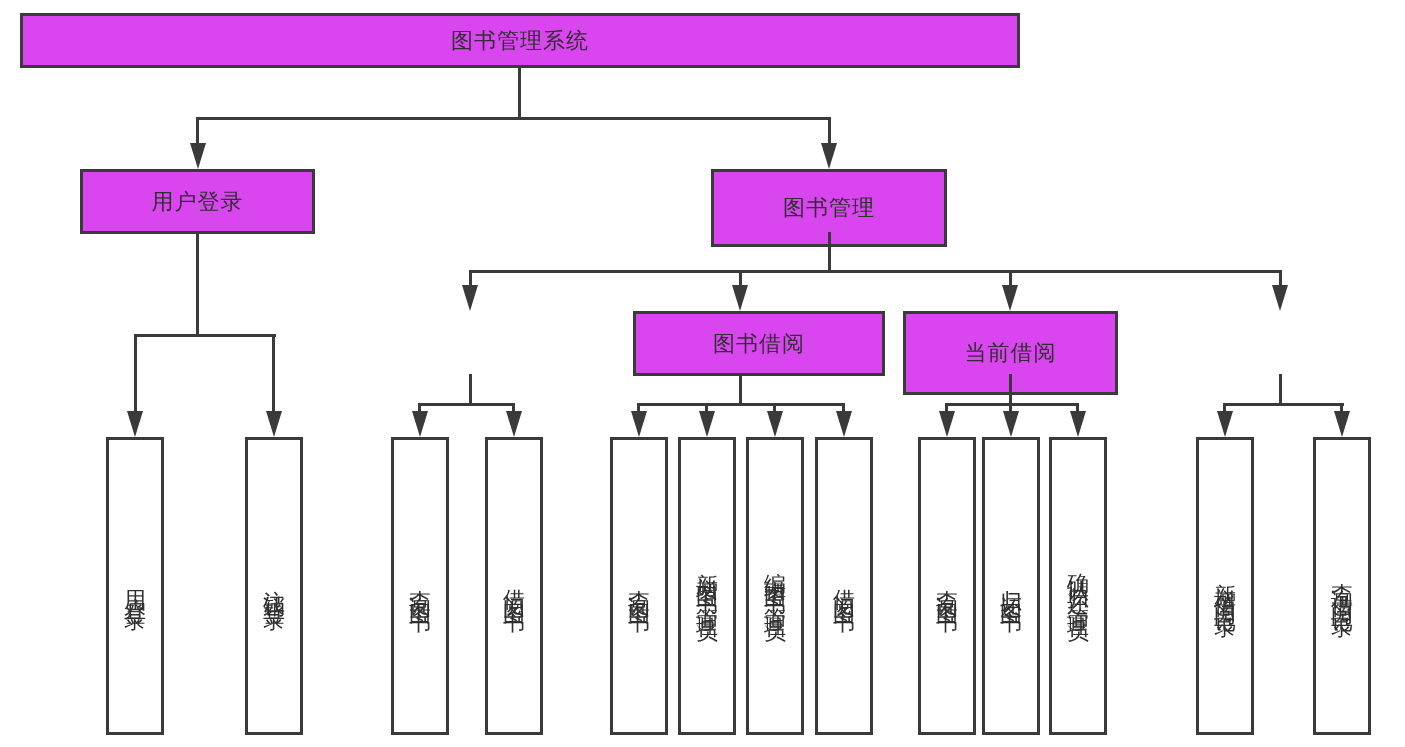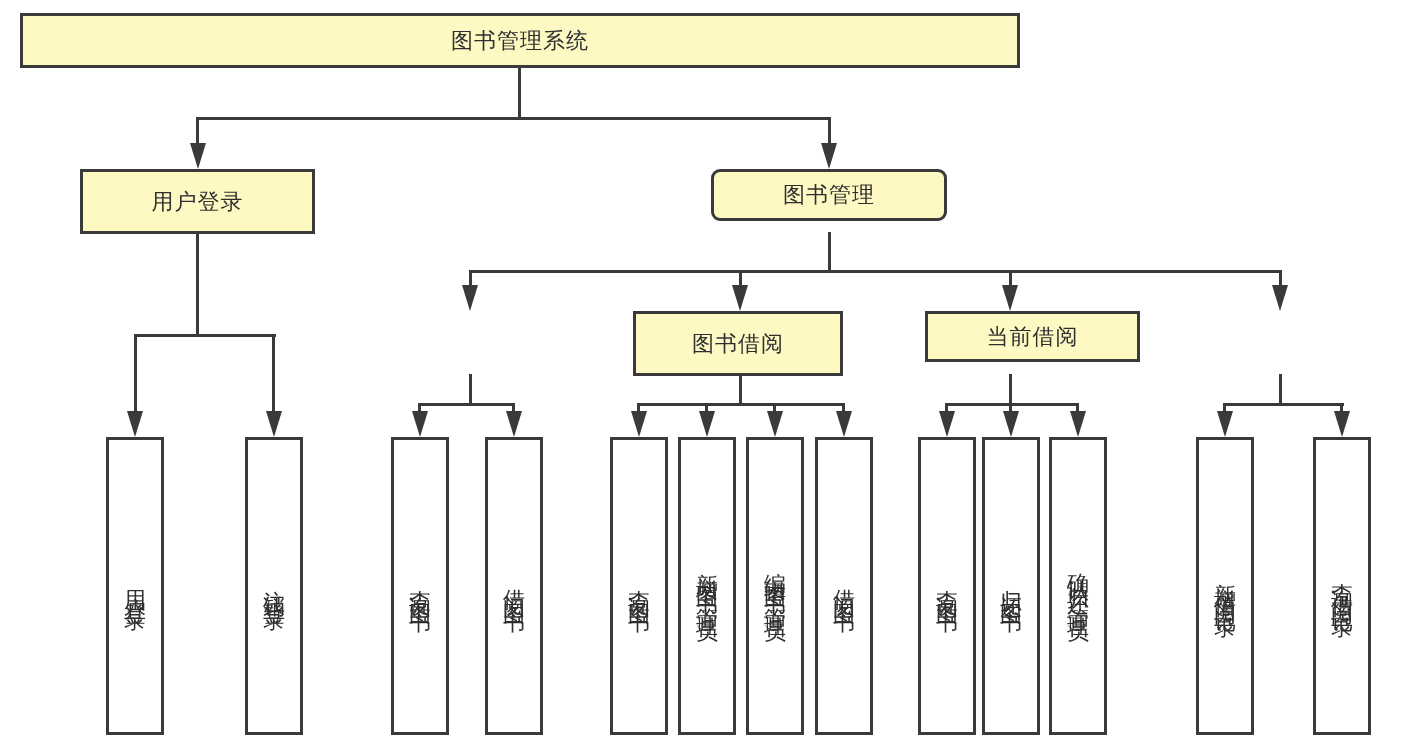--- a/index.html
+++ b/index.html
@@ -9,21 +9,21 @@
     height: 747px;
     background: #ffffff;
     overflow: hidden;
     font-family: "DejaVu Sans", "Liberation Sans", sans-serif;
     color: #2f2f2f;
   }
   
   .box {
     position: absolute;
     box-sizing: border-box;
-    background: #fef9c3;
+    background: #d946ef;
     border: 3px solid #3a3a3a;
     display: flex;
     align-items: center;
     justify-content: center;
     font-size: 22px;
     letter-spacing: 1px;
     white-space: nowrap;
   }
   
   .vbox {
@@ -71,42 +71,42 @@
   <div class="box" style="left:20px; top:13px; width:1000px; height:55px;">图书管理系统</div>
 
   <div class="vline" style="left:518px; top:66px; height:53px;"></div>
   <div class="hline" style="left:196px; top:117px; width:635px;"></div>
   <div class="vline" style="left:196px; top:117px; height:28px;"></div>
   <div class="vline" style="left:828px; top:117px; height:28px;"></div>
   <div class="arrow" style="left:190px; top:143px;"></div>
   <div class="arrow" style="left:821px; top:143px;"></div>
 
   <div class="box" style="left:80px; top:169px; width:235px; height:65px;">用户登录</div>
-  <div class="box" style="left:711px; top:169px; width:236px; height:52px;border-radius:9px;">图书管理</div>
+  <div class="box" style="left:711px; top:169px; width:236px; height:78px;">图书管理</div>
 
   <div class="vline" style="left:196px; top:232px; height:104px;"></div>
   <div class="hline" style="left:134px; top:334px; width:142px;"></div>
   <div class="vline" style="left:134px; top:334px; height:78px;"></div>
   <div class="vline" style="left:272px; top:334px; height:78px;"></div>
   <div class="arrow" style="left:127px; top:411px;"></div>
   <div class="arrow" style="left:266px; top:411px;"></div>
 
   <div class="vline" style="left:828px; top:232px; height:41px;"></div>
   <div class="hline" style="left:469px; top:270px; width:813px;"></div>
   <div class="vline" style="left:469px; top:270px; height:17px;"></div>
   <div class="vline" style="left:739px; top:270px; height:17px;"></div>
   <div class="vline" style="left:1009px; top:270px; height:17px;"></div>
   <div class="vline" style="left:1279px; top:270px; height:17px;"></div>
   <div class="arrow" style="left:462px; top:285px;"></div>
   <div class="arrow" style="left:732px; top:285px;"></div>
   <div class="arrow" style="left:1002px; top:285px;"></div>
   <div class="arrow" style="left:1272px; top:285px;"></div>
 
-  <div class="box" style="left:633px; top:311px; width:210px; height:65px;">图书借阅</div>
-  <div class="box" style="left:925px; top:311px; width:215px; height:51px;">当前借阅</div>
+  <div class="box" style="left:633px; top:311px; width:252px; height:65px;">图书借阅</div>
+  <div class="box" style="left:903px; top:311px; width:215px; height:84px;">当前借阅</div>
 
   <div class="vline" style="left:469px; top:374px; height:32px;"></div>
   <div class="hline" style="left:418px; top:403px; width:97px;"></div>
   <div class="vline" style="left:418px; top:403px; height:10px;"></div>
   <div class="vline" style="left:512px; top:403px; height:10px;"></div>
   <div class="arrow" style="left:412px; top:411px;"></div>
   <div class="arrow" style="left:506px; top:411px;"></div>
 
   <div class="vline" style="left:739px; top:374px; height:32px;"></div>
   <div class="hline" style="left:637px; top:403px; width:208px;"></div>

